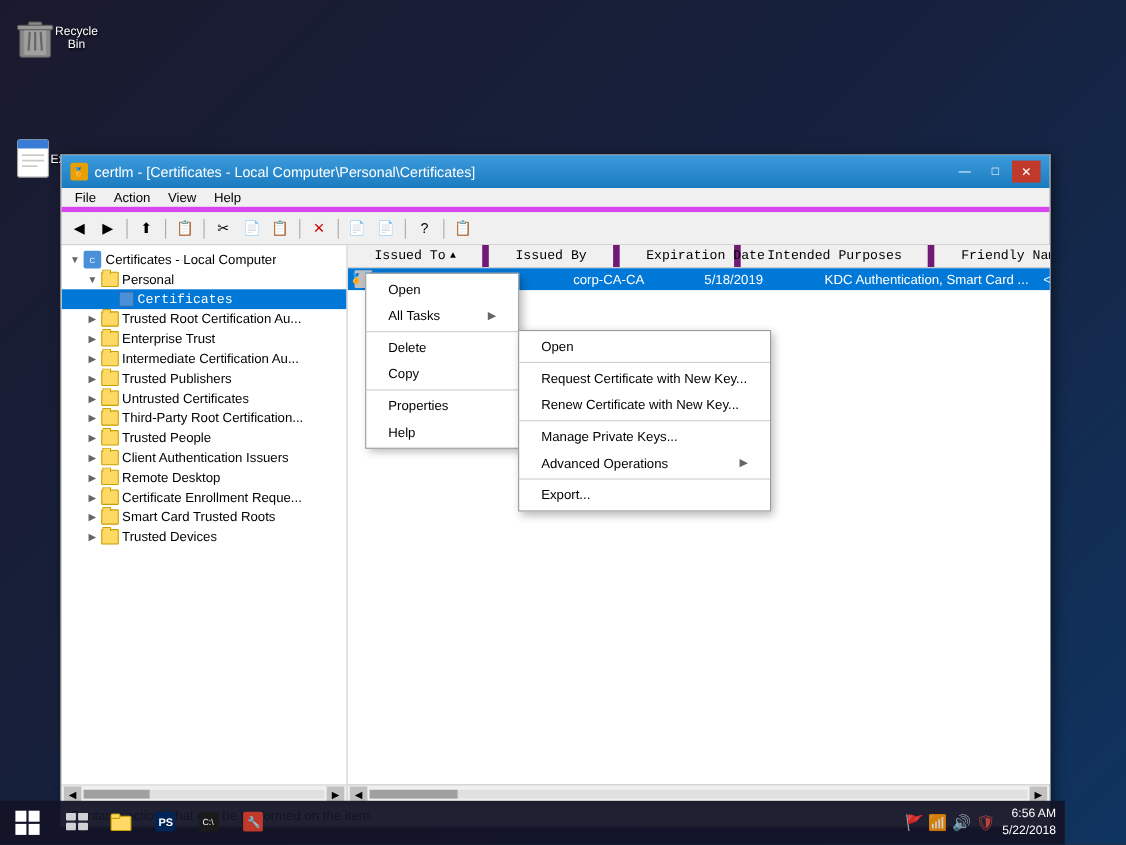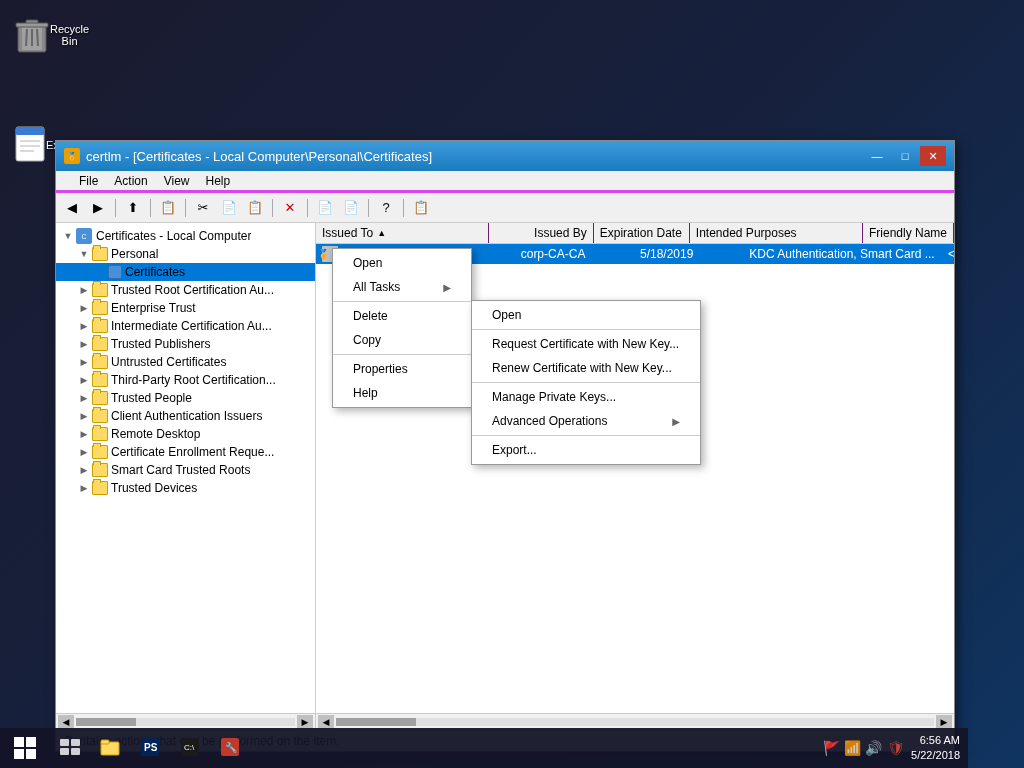--- a/index.html
+++ b/index.html
@@ -102,22 +102,22 @@
       background: transparent;
     }
     .win-btn.close { background: #c0392b; }
 
     
     .menubar {
       background: #f0f0f0;
       height: 22px;
       display: flex;
       align-items: center;
-      padding: 0 15px;
-      border-bottom: 3px solid #d946ef;
+      padding: 0 4px;
+      border-bottom: 5px solid #d946ef;
     }
     .menu-item {
       padding: 2px 8px;
       cursor: pointer;
       color: #000;
       font-size: 12px;
     }
 
     
     .toolbar {
@@ -164,21 +164,21 @@
     }
 
     .tree-item {
       display: flex;
       align-items: center;
       height: 18px;
       cursor: pointer;
       padding-right: 4px;
       white-space: nowrap;
     }
-    .tree-item.selected { background: #0078d7; color: #000000; }
+    .tree-item.selected { background: #0078d7; color: #ffffff; font-family: Liberation Mono, monospace; }
 
     .tree-expand {
       width: 16px;
       height: 16px;
       display: flex;
       align-items: center;
       justify-content: center;
       font-size: 9px;
       color: #666;
       flex-shrink: 0;
@@ -234,27 +234,28 @@
 
     .list-header {
       display: flex;
       background: #f0f0f0;
       border-bottom: 1px solid #ccc;
       position: sticky;
       top: 0;
       z-index: 1;
     }
     .list-col-header {
-      padding: 3px 6px;
-      border-right: 1px solid #701a75;
+      padding: 3px 24px;
+      border-right: 6px solid #701a75;
       font-size: 12px;
       cursor: pointer;
       white-space: nowrap;
       display: flex;
       align-items: center;
+      font-family: Liberation Mono, monospace;
     }
 
     .list-row {
       display: flex;
       height: 20px;
       cursor: pointer;
       align-items: center;
     }
     .list-row.selected { background: #0078d7; color: white; }
     .list-cell {

